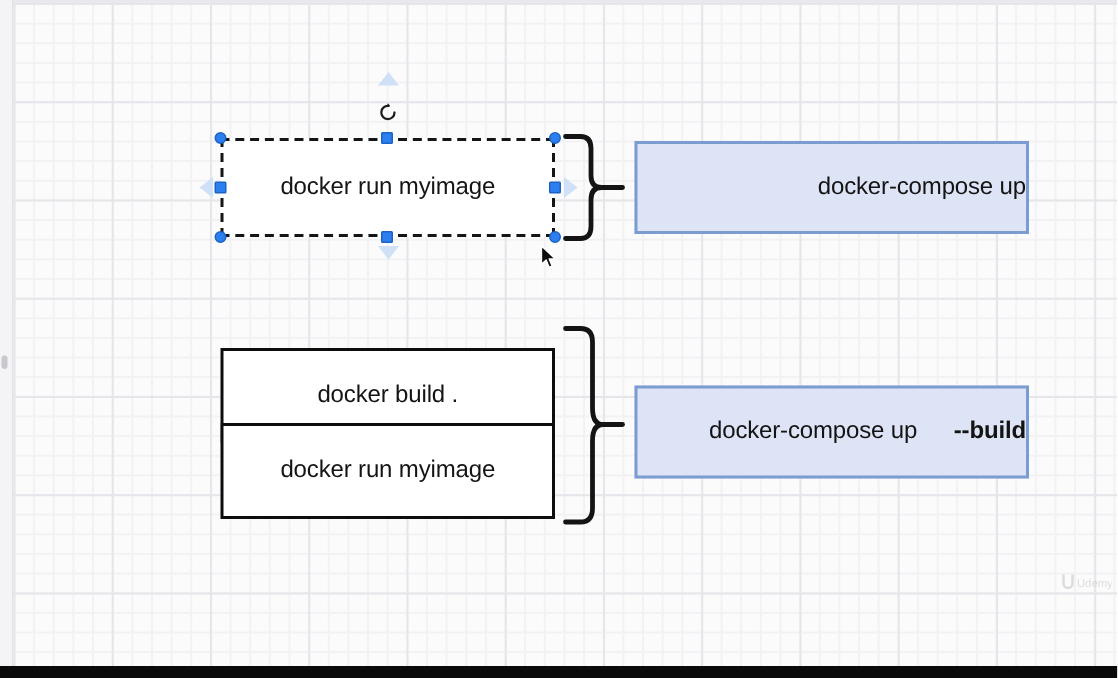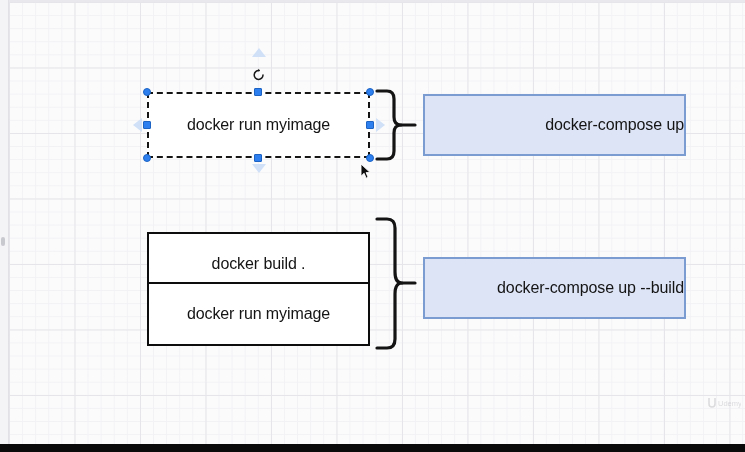--- a/index.html
+++ b/index.html
@@ -81,21 +81,22 @@
 
   
   .shape-text {
     font-family: "Liberation Sans", sans-serif;
     font-size: 16px;
     color: #141414;
     letter-spacing: -0.1px;
     white-space: nowrap;
   }
   .shape-text b {
-    font-weight: normal;
+    font-weight: bold;
+    margin-left: 20px;
   }
 
   
   .cmd-box {
     position: absolute;
     background: #ffffff;
     border: 2.5px solid #0d0d0d;
     box-sizing: border-box;
     display: flex;
     align-items: center;
@@ -218,21 +219,21 @@
     position: absolute;
     left: 360px;
     top: 163px;
     z-index: 10;
   }
 
   
   #watermark {
     position: absolute;
     left: 707px;
-    top: 396px;
+    top: 382px;
     opacity: 0.28;
     z-index: 2;
   }
 </style>
 </head>
 <body>
 
 <div id="app">
 
   <div id="canvas"></div>

